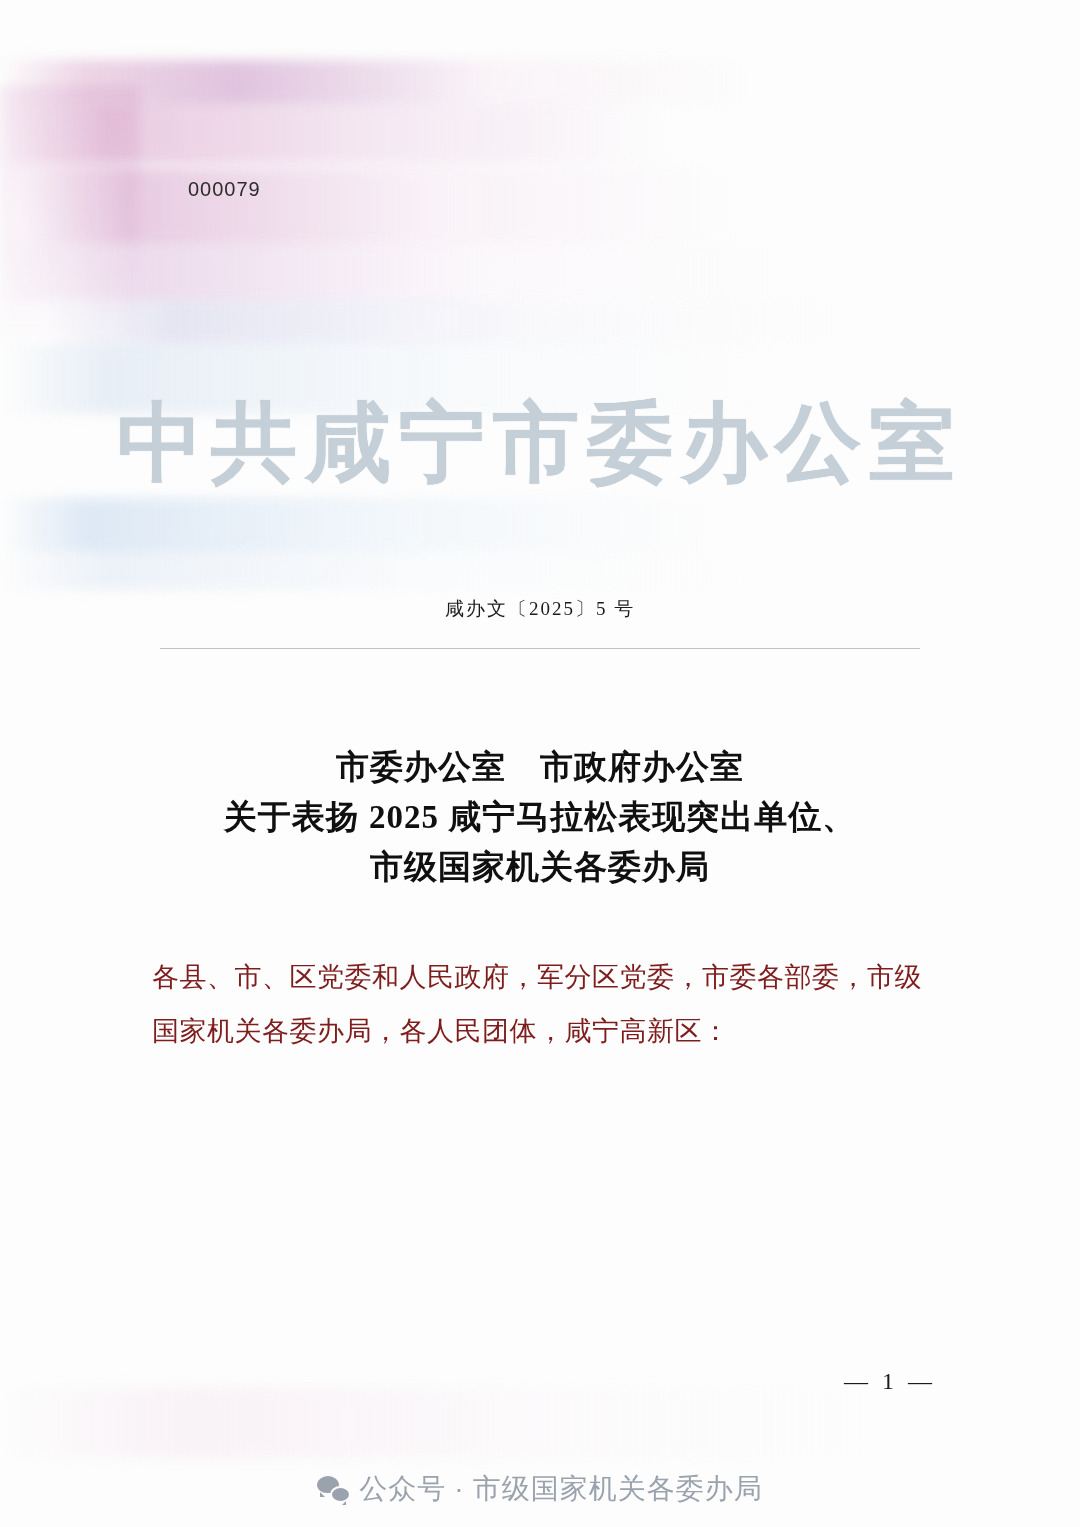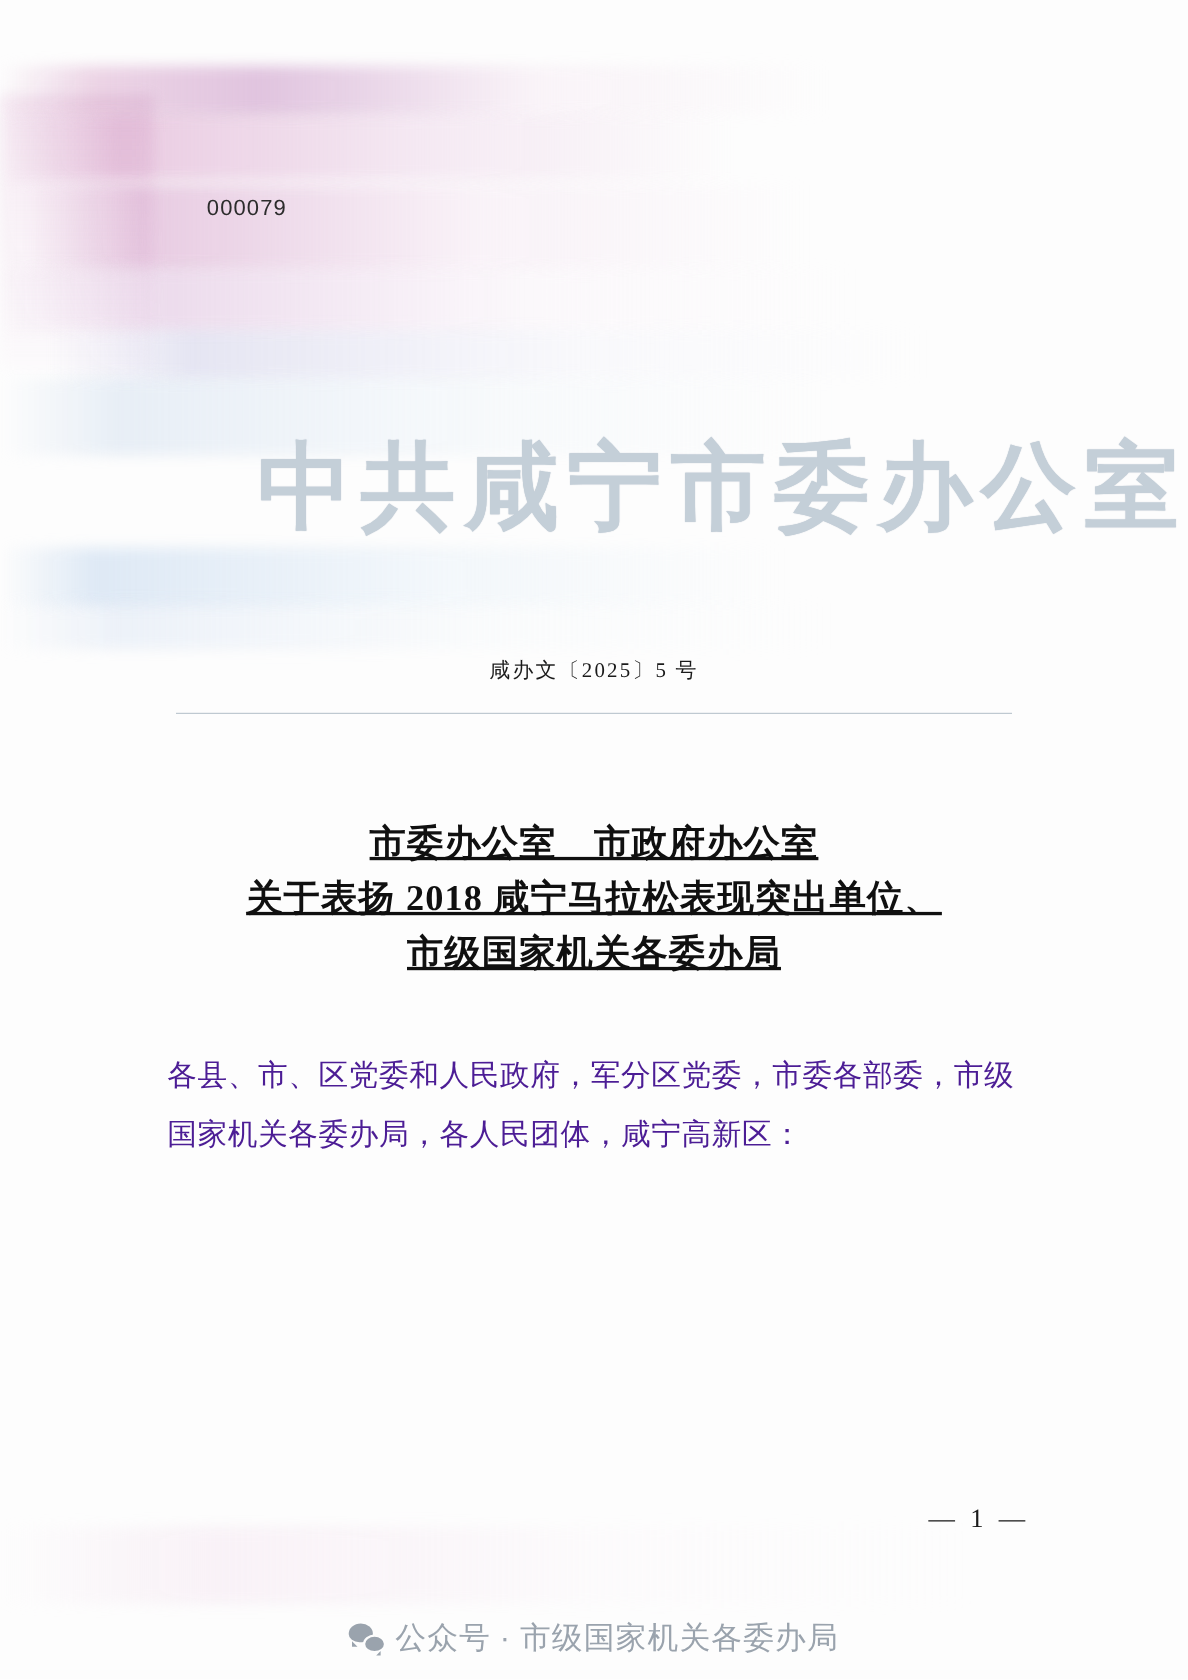--- a/index.html
+++ b/index.html
@@ -60,21 +60,21 @@
     font-size: 20px;
     letter-spacing: 1px;
     color: #2c2c2c;
   }
 
   .masthead {
     position: absolute;
     top: 385px;
     left: 0;
     right: 0;
-    text-align: right;
+    text-align: center;
     font-family: "DejaVu Serif", "Liberation Serif", serif;
     font-weight: bold;
     font-size: 86px;
     letter-spacing: 8px;
     color: #c4cfd8;
     text-shadow: 0 0 1px rgba(160,175,190,.8);
     white-space: nowrap;
   }
 
   .doc-code {
@@ -101,33 +101,32 @@
     position: absolute;
     top: 742px;
     left: 150px;
     width: 780px;
     text-align: center;
     font-weight: bold;
     font-size: 33px;
     line-height: 50px;
     letter-spacing: 1px;
     color: #101010;
-    text-decoration: underline;
   }
   .title .ln { display: block; white-space: nowrap; }
 
   .body {
     position: absolute;
     top: 950px;
     left: 152px;
     width: 786px;
     font-size: 27px;
     line-height: 54px;
     letter-spacing: 0.5px;
-    color: #4c1d95;
+    color: #7f1d1d;
   }
   .body p { margin: 0; }
   .body .indent { text-indent: 56px; }
 
   .page-number {
     position: absolute;
     top: 1368px;
     right: 144px;
     font-size: 24px;
     letter-spacing: 4px;
@@ -211,21 +210,21 @@
     <div class="doc-number">000079</div>
 
     <div class="masthead">中共咸宁市委办公室</div>
 
     <div class="doc-code">咸办文〔2025〕5 号</div>
 
     <div class="rule"></div>
 
     <div class="title">
       <span class="ln">市委办公室　市政府办公室</span>
-      <span class="ln">关于表扬 2018 咸宁马拉松表现突出单位、</span>
+      <span class="ln">关于表扬 2025 咸宁马拉松表现突出单位、</span>
       <span class="ln">市级国家机关各委办局</span>
     </div>
 
     <div class="body">
       <p>各县、市、区党委和人民政府，军分区党委，市委各部委，市级国家机关各委办局，各人民团体，咸宁高新区：</p>
     </div>
 
     <div class="page-number">— 1 —</div>
 
     <div class="footer-wm">

